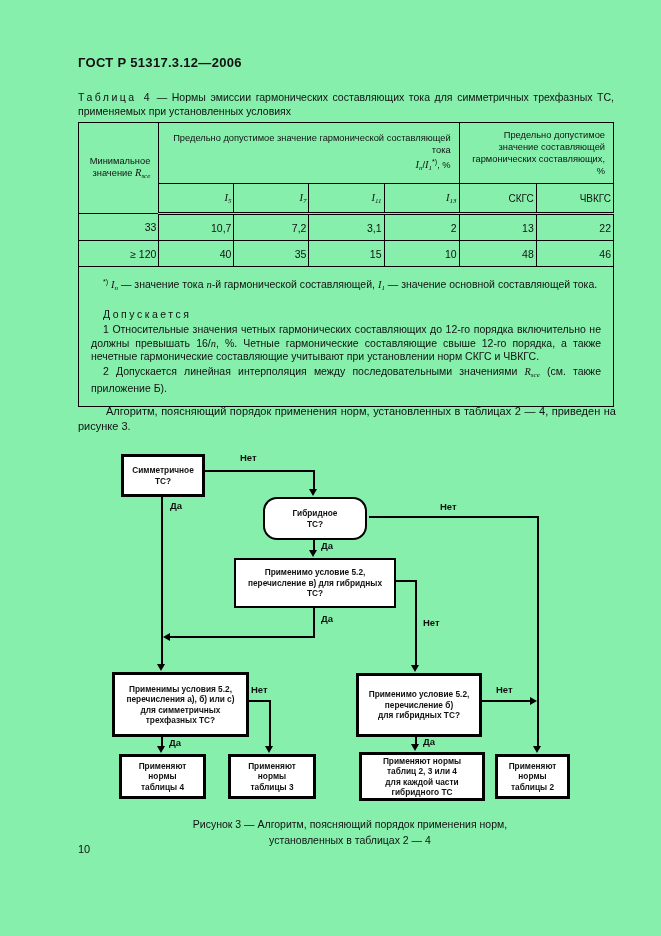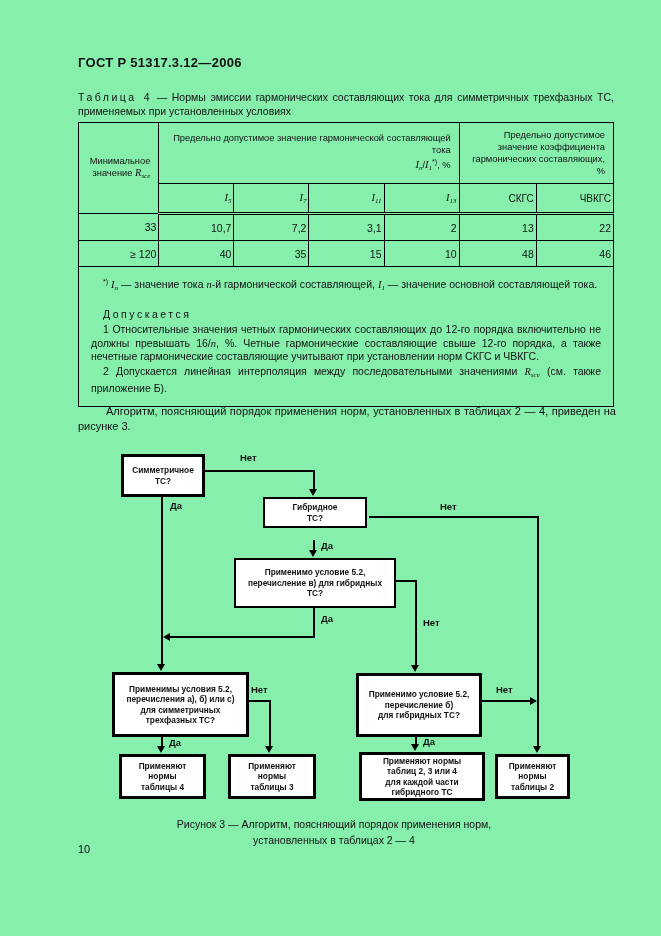--- a/index.html
+++ b/index.html
@@ -37,21 +37,21 @@
           display:flex; align-items:center; justify-content:center; text-align:center;
           font-weight:bold; font-size:8.3px; line-height:10.5px; white-space:pre-line; padding:1px; }
   .fbox.thick { border-width:3px; }
   .fline { position:absolute; background:#000; }
   .arr { position:absolute; width:0; height:0; }
   .arr.down  { border-left:4px solid transparent; border-right:4px solid transparent; border-top:7px solid #000; }
   .arr.left  { border-top:4px solid transparent; border-bottom:4px solid transparent; border-right:7px solid #000; }
   .arr.right { border-top:4px solid transparent; border-bottom:4px solid transparent; border-left:7px solid #000; }
   .flabel { position:absolute; font-weight:bold; font-size:9.5px; }
 
-  .fig-caption { position:absolute; left:66px; top:816px; width:536px; text-align:center; font-size:10.5px; line-height:16px; }
+  .fig-caption { position:absolute; left:82px; top:816px; width:536px; text-align:center; font-size:10.5px; line-height:16px; }
   .page-num { position:absolute; left:78px; top:843px; font-size:11px; }
 </style>
 </head>
 <body>
 
 <div class="page">
 
   <div class="gost-header">ГОСТ Р 51317.3.12—2006</div>
 
   <div class="table-caption"><span class="spaced">Таблица 4</span><span> — </span><span>Нормы эмиссии гармонических составляющих тока для симметричных трехфазных ТС, применяемых при установленных условиях</span></div>
@@ -69,21 +69,21 @@
     <thead>
       <tr>
         <th rowspan="2" class="grp h1">
           <span>Минимальное значение </span><span class="sym">R</span><sub>sce</sub>
         </th>
         <th colspan="4" class="grp h1">
           <span>Предельно допустимое значение гармонической составляющей тока</span><br>
           <span class="sym">I</span><sub>n</sub><span>/</span><span class="sym">I</span><sub>1</sub><sup>*)</sup><span>, %</span>
         </th>
         <th colspan="2" class="grp h1">
-          <span>Предельно допустимое значение коэффициента гармонических составляющих, %</span>
+          <span>Предельно допустимое значение составляющей гармонических составляющих, %</span>
         </th>
       </tr>
       <tr>
         <th class="h2 dbl"><span class="sym">I</span><sub>5</sub></th>
         <th class="h2 dbl"><span class="sym">I</span><sub>7</sub></th>
         <th class="h2 dbl"><span class="sym">I</span><sub>11</sub></th>
         <th class="h2 dbl"><span class="sym">I</span><sub>13</sub></th>
         <th class="h2 dbl">СКГС</th>
         <th class="h2 dbl">ЧВКГС</th>
       </tr>
@@ -119,21 +119,21 @@
       </tr>
     </tfoot>
   </table>
 
   <div class="para">Алгоритм, поясняющий порядок применения норм, установленных в таблицах 2 — 4, приведен на рисунке 3.</div>
 
   <div>
 
     <div class="fbox thick" style="left:121px; top:454px; width:84px; height:43px;">Симметричное
 ТС?</div>
-    <div class="fbox" style="left:263px; top:497px; width:104px; height:31px;">Гибридное
+    <div class="fbox" style="left:263px; top:497px; width:104px; height:43px;border-radius:14px;">Гибридное
 ТС?</div>
     <div class="fbox" style="left:234px; top:558px; width:162px; height:50px;">Применимо условие 5.2,
 перечисление в) для гибридных
 ТС?</div>
     <div class="fbox thick" style="left:112px; top:672px; width:137px; height:65px;">Применимы условия 5.2,
 перечисления а), б) или с)
 для симметричных
 трехфазных ТС?</div>
     <div class="fbox thick" style="left:356px; top:673px; width:126px; height:64px;">Применимо условие 5.2,
 перечисление б)

